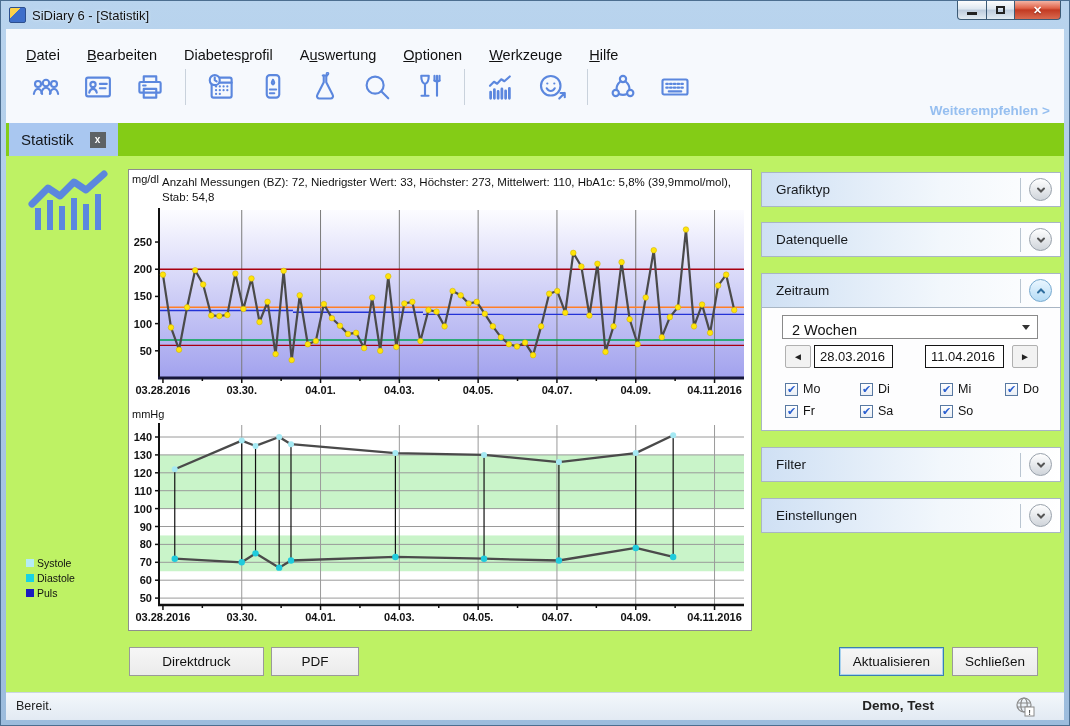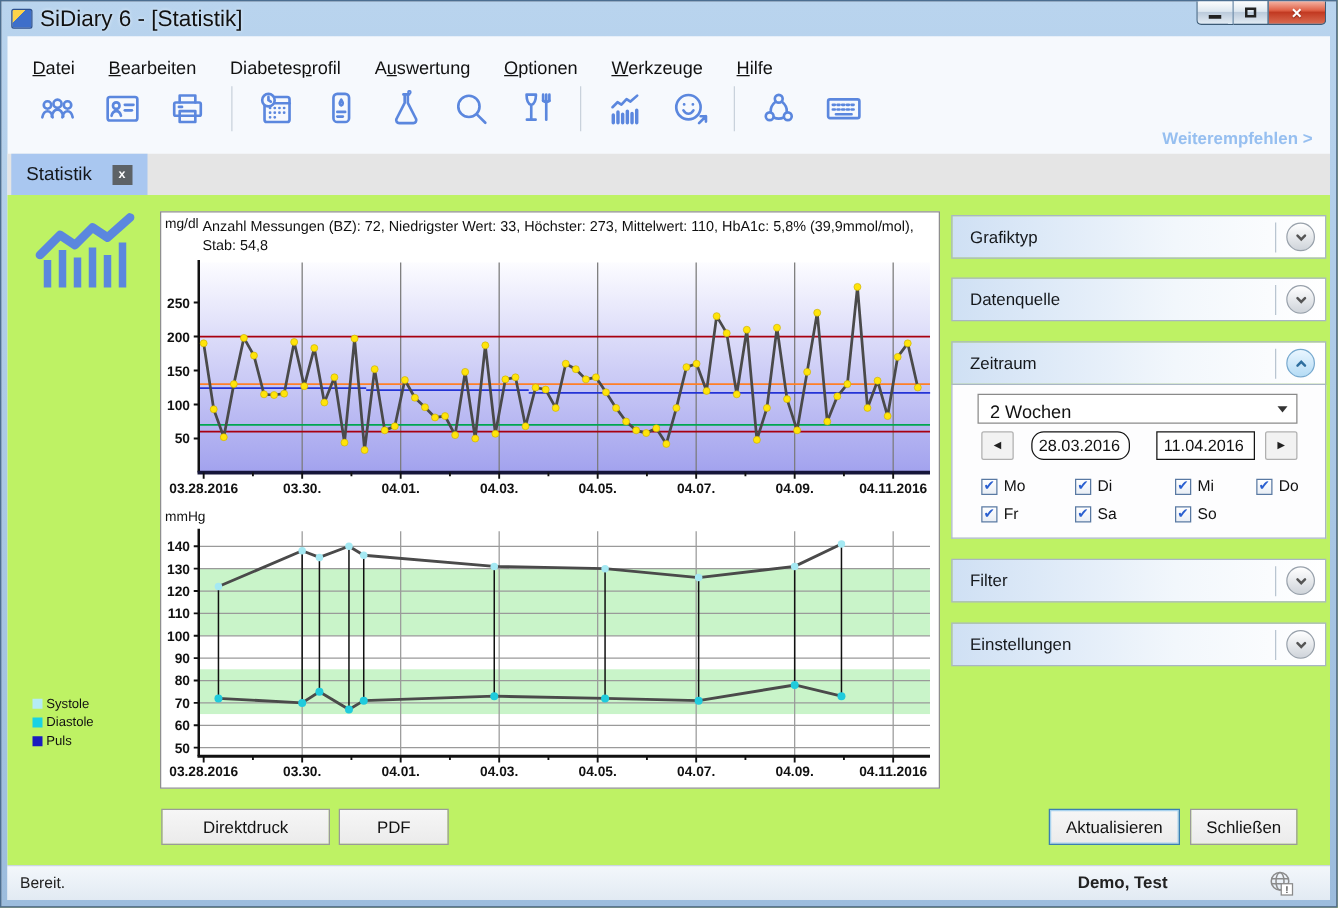--- a/index.html
+++ b/index.html
@@ -1,39 +1,39 @@
 <!DOCTYPE html>
 <html><head>
 <meta charset="utf-8">
 <style>
   * { margin:0; padding:0; box-sizing:border-box; }
   html,body { width:1070px; height:726px; font-family:"Liberation Sans", sans-serif; background:#888; overflow:hidden; }
   .window { position:absolute; inset:0; background:linear-gradient(#b9d4ee,#9cbcdd); border:1px solid #4c6e90; }
   
   .titlebar { position:absolute; left:0; top:0; right:0; height:28px; display:flex; align-items:center; padding-left:8px; }
   .app-icon { width:17px; height:16px; margin-right:6px; border-radius:2px; background:linear-gradient(135deg,#fdd34a 0 35%,#3e6fca 36%); border:1px solid #2c4f8e; }
-  .win-title { font-size:18px; color:#111; text-shadow:0 0 3px #e8f2fb; }
+  .win-title { font-size:13px; color:#111; text-shadow:0 0 3px #e8f2fb; }
   .win-controls { position:absolute; right:8px; top:0; display:flex; }
   .wbtn { height:19px; border:1px solid #3c5a75; border-top:none; display:flex; align-items:center; justify-content:center; font-size:10px; color:#222; background:linear-gradient(#fdfdfd,#dde7f0 45%,#bccbdc 50%,#e2ebf3); }
   .wbtn.min { width:30px; border-radius:0 0 0 4px; }
   .wbtn.max { width:28px; border-left:none; }
   .wbtn.close { width:46px; border-left:none; border-radius:0 0 4px 0; background:linear-gradient(#f4b3a3,#e06248 40%,#c23category 0;#c23a22 50%,#d96a50); background:linear-gradient(#f4b3a3,#e06248 40%,#c23a22 50%,#d96a50); color:#fff; font-weight:bold; font-size:11px; text-shadow:0 1px 1px #7e1d0e; }
   .glyph-min { width:10px; height:3px; background:#222; margin-top:7px; }
   .glyph-max { width:9px; height:8px; border:2px solid #222; }
   
   .client { position:absolute; left:5px; right:5px; top:28px; bottom:5px; background:#f6f9fd; }
   .menubar { position:absolute; left:0; right:0; top:0; height:32px; display:flex; align-items:center; gap:27px; padding-left:20px; font-size:14.5px; color:#111; }
   .menu-item { cursor:default;margin-top:20px; }
   .menu-item u { text-decoration:underline; }
   .toolbar { position:absolute; left:0; right:0; top:32px; height:52px; display:flex; align-items:center; padding-left:14px; }
   .tbtn { width:30px; height:30px; margin:0 11px; }
   .tbtn svg { width:30px; height:30px; stroke:#5b87de; stroke-width:1.7; fill:none; stroke-linecap:round; stroke-linejoin:round; }
   .tsep { width:1px; height:36px; background:#c9d2dc; margin:0 9px; }
   .promo { position:absolute; right:14px; top:74px; font-size:13.5px; font-weight:bold; color:#96bff0; cursor:pointer; }
-  .tabbar { position:absolute; left:0; right:0; top:94px; height:33px; background:#e5e5e5; }
+  .tabbar { position:absolute; left:0; right:0; top:94px; height:33px; background:#84cc16; }
   .tab { position:absolute; left:3px; top:0; height:33px; background:#a9c7f0; display:flex; align-items:center; padding:0 12px; }
   .tab-label { font-size:15px; color:#15181c; }
   .tab-close { width:16px; height:16px; margin-left:16px; background:#5d6266; color:#fff; font-size:10px; font-weight:bold; display:flex; align-items:center; justify-content:center; cursor:pointer; }
   .main { position:absolute; left:0; right:0; top:127px; bottom:28px; background:#bef264; }
   
   .bigicon { position:absolute; left:18px; top:14px; }
   .legend { position:absolute; left:8px; top:399px; }
   .legend-row { display:flex; align-items:center; height:15px;margin-left:12px; }
   .legend-swatch { width:8px; height:8px; margin-right:3px; }
   .legend-label { font-size:10.5px; color:#111; }
@@ -470,21 +470,21 @@
               </svg>
             </span>
         </div>
 
         <div class="acc-content">
           <div class="combo">
             <span>2 Wochen</span>
             <span class="combo-arrow"></span>
           </div>
           <div class="navbtn" style="left:23px">◄</div>
-          <input class="datebox" style="left: 63px; border-radius: 10px;" value="28.03.2016">
+          <input class="datebox" style="left: 52px;" value="28.03.2016">
           <input class="datebox" style="left: 163px;" value="11.04.2016">
           <div class="navbtn" style="left:250px">►</div>
           <div id="weekdays">
               <div class="cb-item" style="left: 23px; top: 74px;">
                 <span class="cb-box">✔</span>
                 <span class="cb-label">Mo</span>
               </div>
               <div class="cb-item" style="left: 98px; top: 74px;">
                 <span class="cb-box">✔</span>
                 <span class="cb-label">Di</span>

